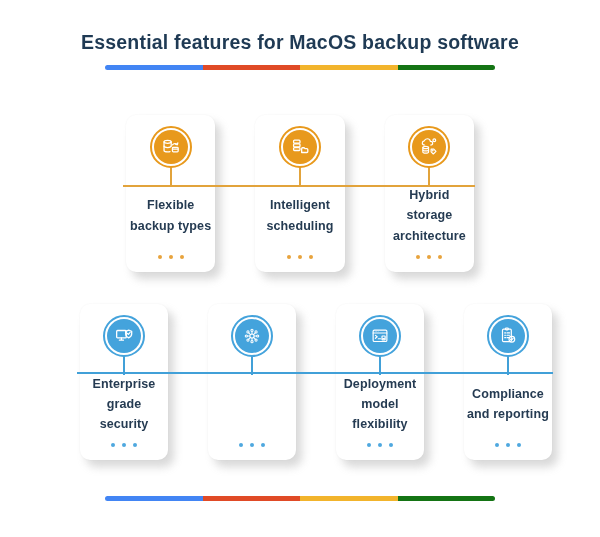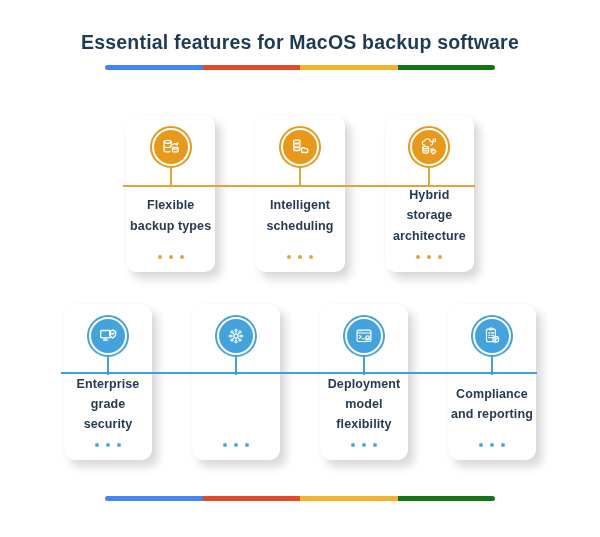--- a/index.html
+++ b/index.html
@@ -29,21 +29,21 @@
     display: flex;
     border-radius: 3px;
     overflow: hidden;
   }
   .bar-top { top: 65px; }
   .bar-bottom { top: 496px; }
   .bar .seg { flex: 1 1 0; height: 100%; }
 
   .row { position: absolute; display: flex; gap: 40px; }
   .row1 { left: 126px; top: 115px; width: 348px; height: 157px; }
-  .row2 { left: 64px;  top: 304px; width: 472px; height: 156px; }
+  .row2 { left: 80px;  top: 304px; width: 472px; height: 156px; }
 
   .rowline {
     position: absolute;
     left: -3px; right: -1px;
     height: 2px;
     z-index: 3;
   }
   .row1 .rowline { top: 70px; background: #E2A33B; }
   .row2 .rowline { top: 68px; background: #41A0D8; }
 

